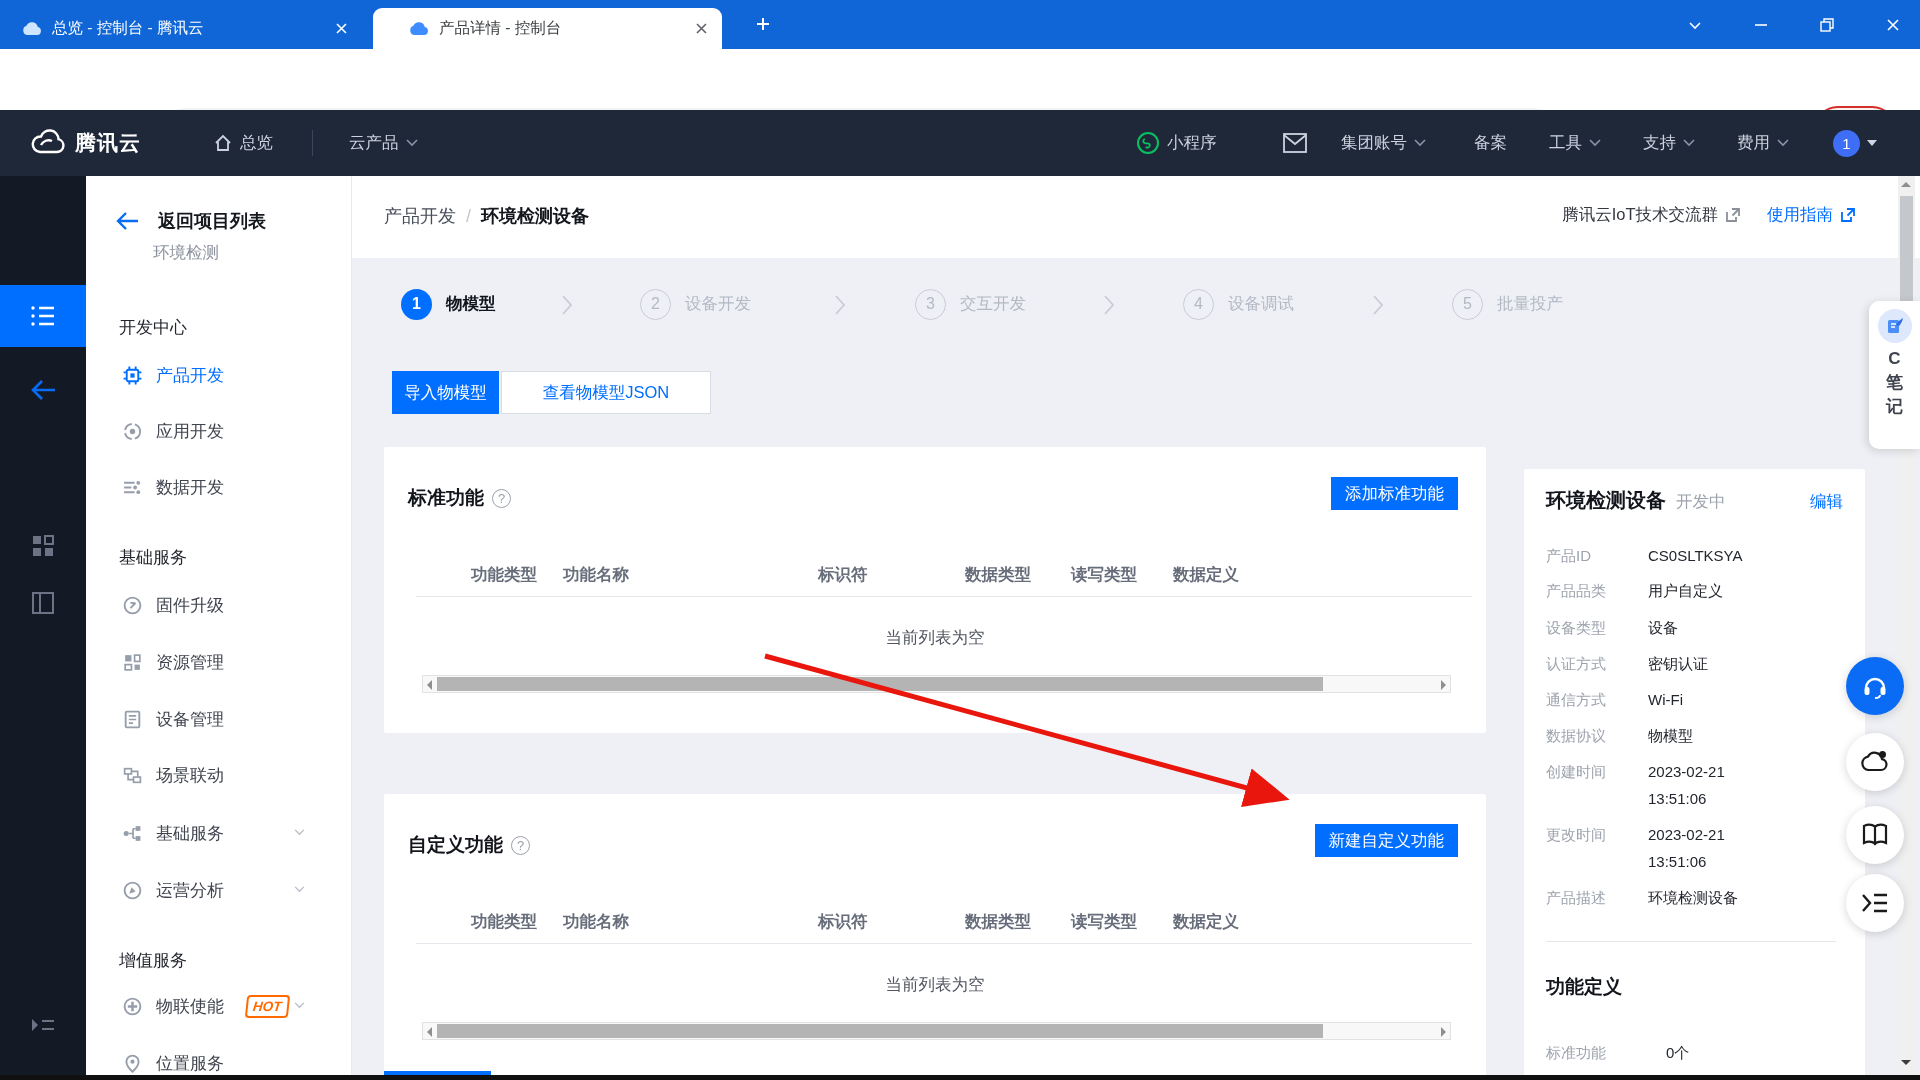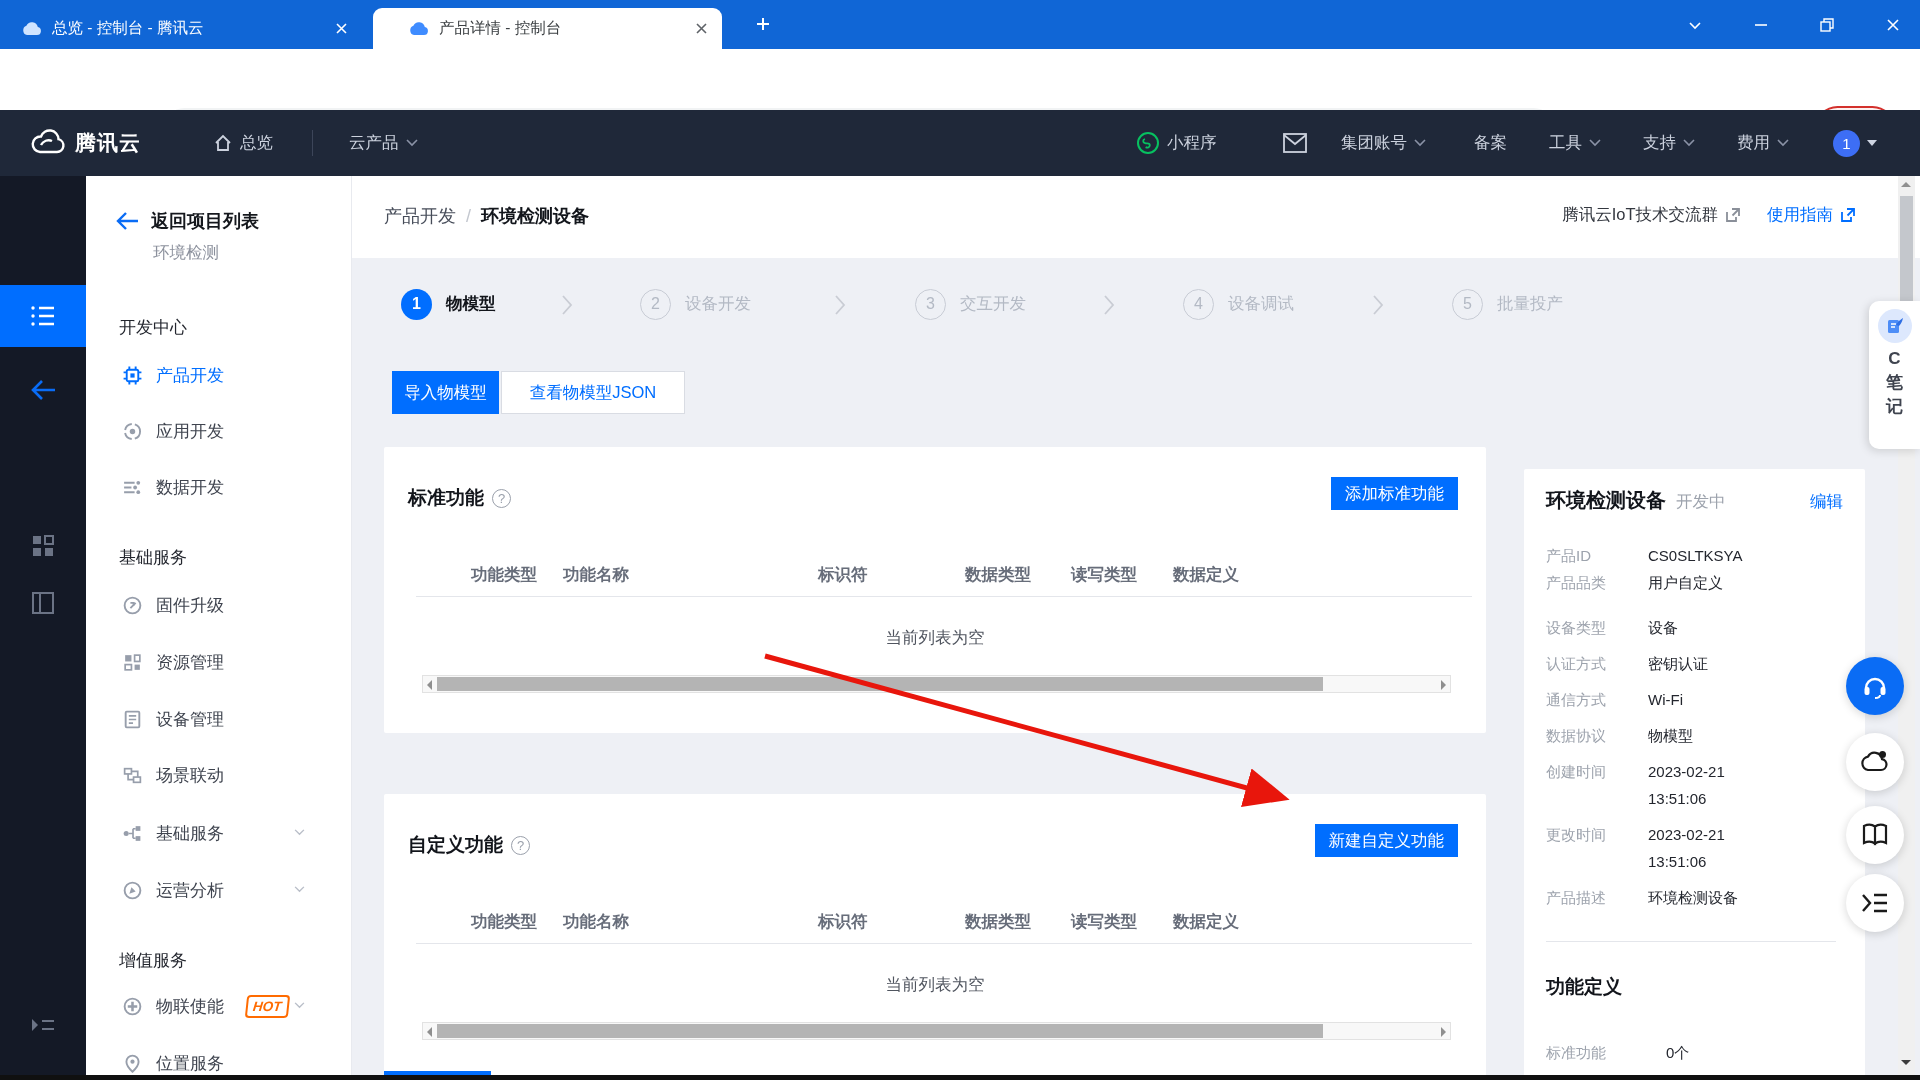--- a/index.html
+++ b/index.html
@@ -49,21 +49,21 @@
 
   
   .rail { position:absolute; left:0; top:176px; width:86px; height:904px; background:#141926; }
   .rail-item { position:absolute; left:0; width:86px; height:48px; display:flex; align-items:center; justify-content:center; }
   .rail-sel { position:absolute; left:0; top:109px; width:86px; height:62px; background:#006eff;
       display:flex; align-items:center; justify-content:center; }
 
   
   .sidebar { position:absolute; left:86px; top:176px; width:266px; height:904px; background:#fff;
       border-right:1px solid #e8eaef; }
-  .side-back { position:absolute; left:30px; top:33px; display:flex; align-items:center; gap:11px;
+  .side-back { position:absolute; left:30px; top:33px; display:flex; align-items:center; gap:18px;
       font-size:18px; font-weight:bold; color:#15181d; }
   .side-project { position:absolute; left:67px; top:66px; font-size:16.5px; color:#8b909c; }
   .side-sec { position:absolute; left:33px; font-size:17px; color:#23262e; }
   .side-item { position:absolute; left:0; width:266px; height:34px; display:flex; align-items:center; gap:13px;
       padding-left:36px; font-size:17px; color:#3f444f; cursor:pointer; }
   .side-item.active { color:#006eff; }
   .hot-badge { margin-left:9px; padding:0 5px; border:2px solid #ff6b00; color:#ff6b00; border-radius:4px;
       font-size:13.5px; font-style:italic; font-weight:bold; line-height:19px; transform:skewX(-6deg); } 
 
   
@@ -83,21 +83,21 @@
   .step.inactive .step-circle { border:1.5px solid #c8ccd5; color:#b3b9c4; }
   .step.active .step-circle { background:#006eff; color:#fff; font-weight:bold; }
   .step-label { font-size:16.5px; color:#b3b9c4; white-space:nowrap; }
   .step.active .step-label { color:#12151b; font-weight:bold; }
   .step-chev { position:absolute; top:118px; }
 
   .btn { display:flex; align-items:center; justify-content:center; font-size:16.5px; cursor:pointer; }
   .btn-primary { background:#006eff; color:#fff;margin-left:8px; }
   .btn-outline { background:#fff; color:#006eff; border:1px solid #d9dce3; }
   .btn-import { position:absolute; left:32px; top:195px; width:107px; height:43px; }
-  .btn-json { position:absolute; left:149px; top:195px; width:184px; height:43px; }
+  .btn-json { position:absolute; left:149px; top:195px; width:210px; height:43px; }
 
   .panel { position:absolute; left:32px; width:1102px; background:#fff; border-radius:2px; }
   .panel-1 { top:271px; height:286px; }
   .panel-2 { top:618px; height:288px; }
   .p-title { position:absolute; left:24px; top:38px; font-size:19px; font-weight:bold; color:#12151b;
       display:flex; align-items:center; gap:8px; }
   .p-action { position:absolute; right:28px; top:30px; height:33px; padding:0 14px; }
   .p-col { position:absolute; top:117px; font-size:16.5px; font-weight:600; color:#676d7a; white-space:nowrap; }
   .p-divider { position:absolute; left:32px; top:149px; width:1056px; height:1px; background:#e4e6eb; }
   .p-empty { position:absolute; left:0; top:180px; width:100%; text-align:center; font-size:16.5px; color:#50555f; }
@@ -632,21 +632,21 @@
   <div class="rc-titlerow">
     <span class="rc-title">环境检测设备</span>
     <span class="rc-status">开发中</span>
     <span class="rc-edit">编辑</span>
   </div>
   <div id="card-fields">
       <div class="rc-row" style="top: 73px;">
         <span class="rc-label">产品ID</span>
         <span class="rc-value">CS0SLTKSYA</span>
       </div>
-      <div class="rc-row" style="top: 100px;">
+      <div class="rc-row" style="top: 109px; font-family: Liberation Serif, serif;">
         <span class="rc-label">产品品类</span>
         <span class="rc-value">用户自定义</span>
       </div>
       <div class="rc-row" style="top: 145px;">
         <span class="rc-label">设备类型</span>
         <span class="rc-value">设备</span>
       </div>
       <div class="rc-row" style="top: 181px;">
         <span class="rc-label">认证方式</span>
         <span class="rc-value">密钥认证</span>

